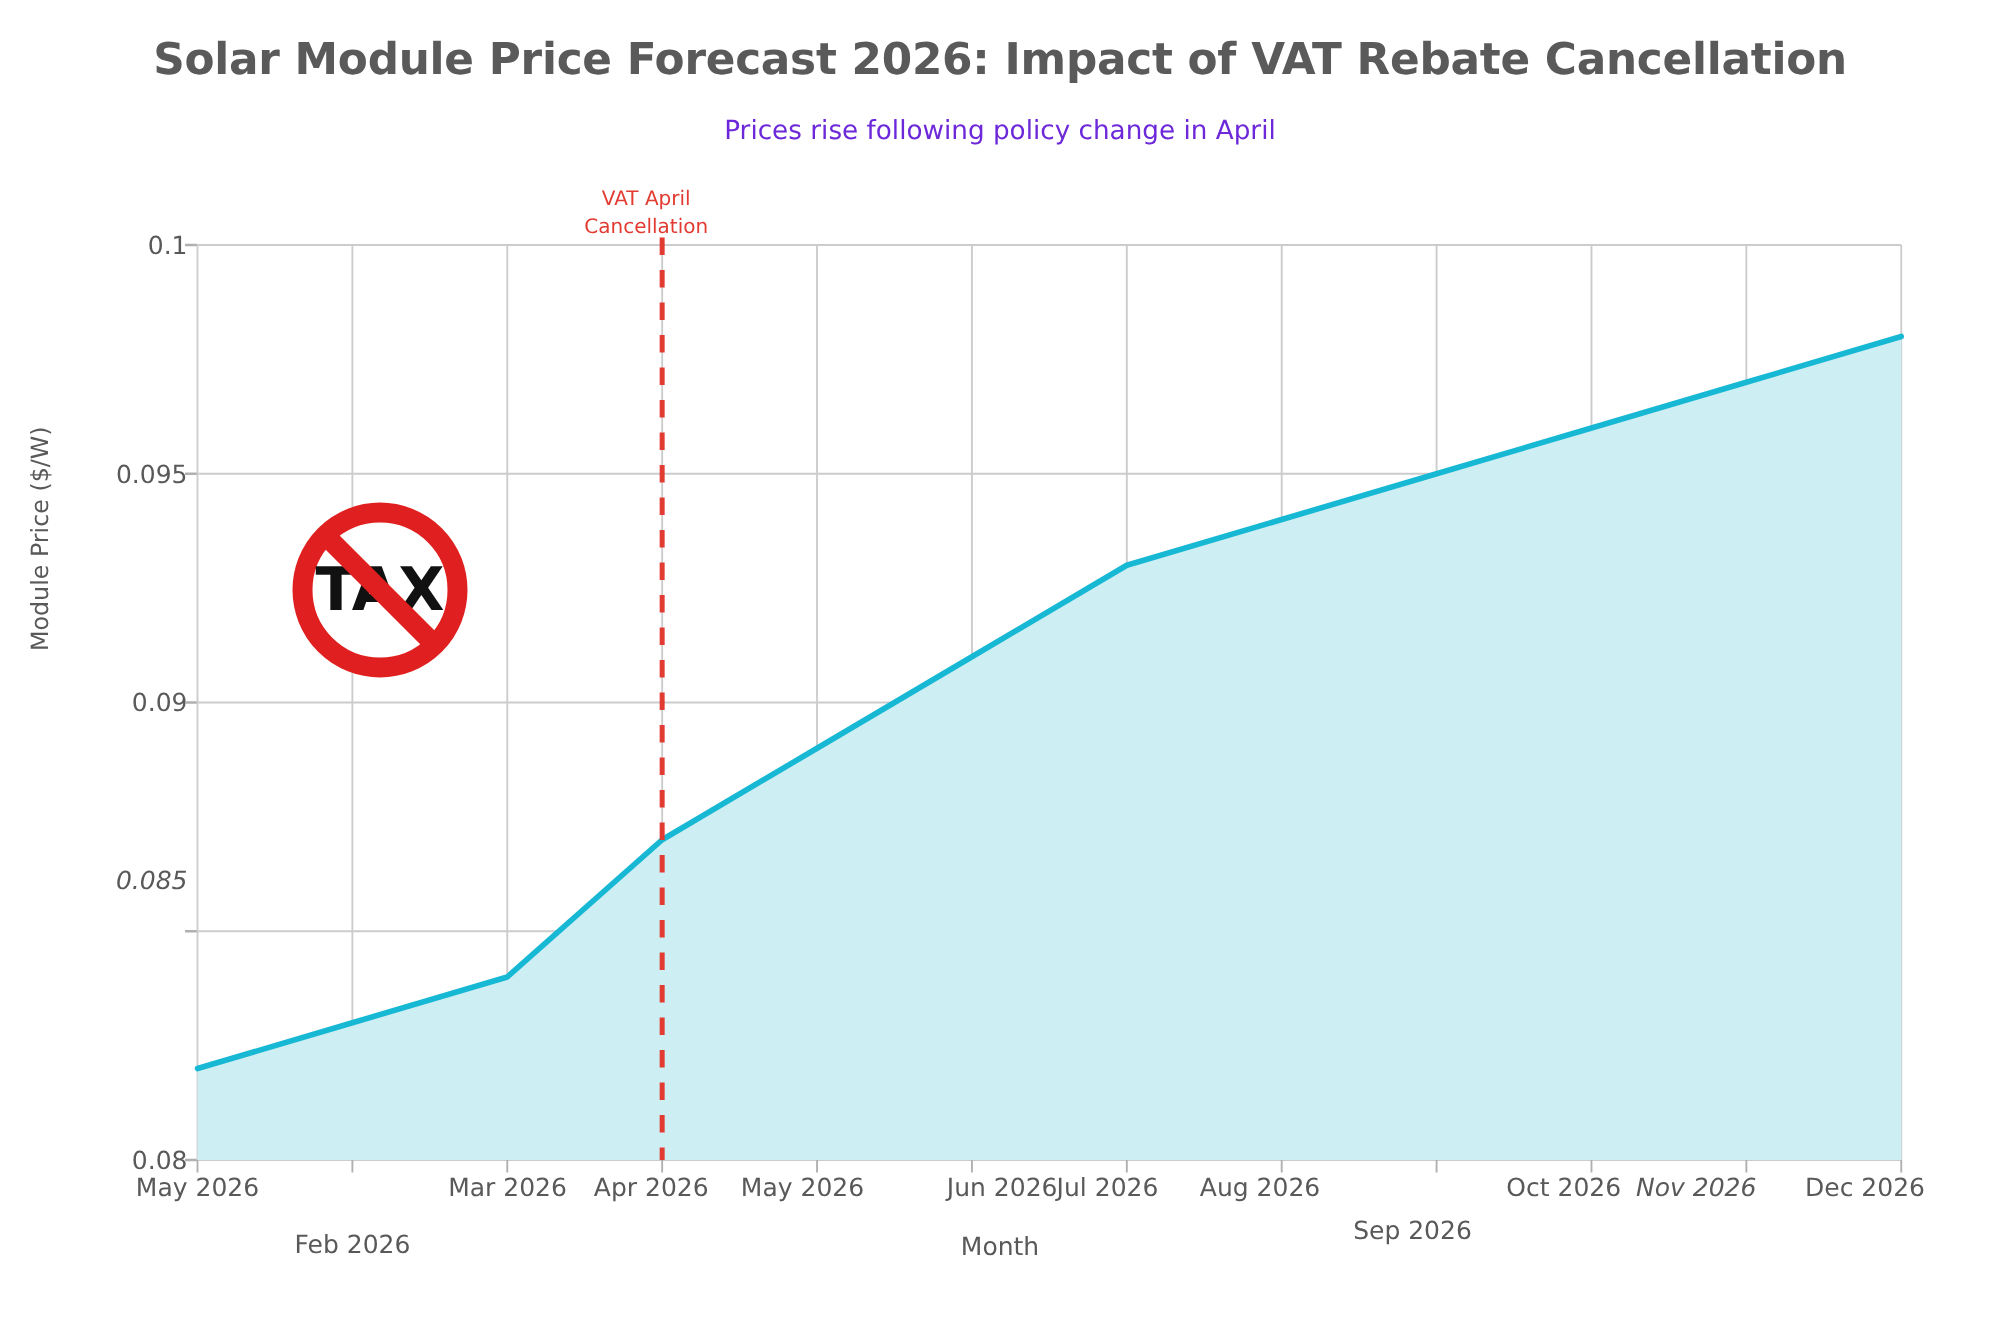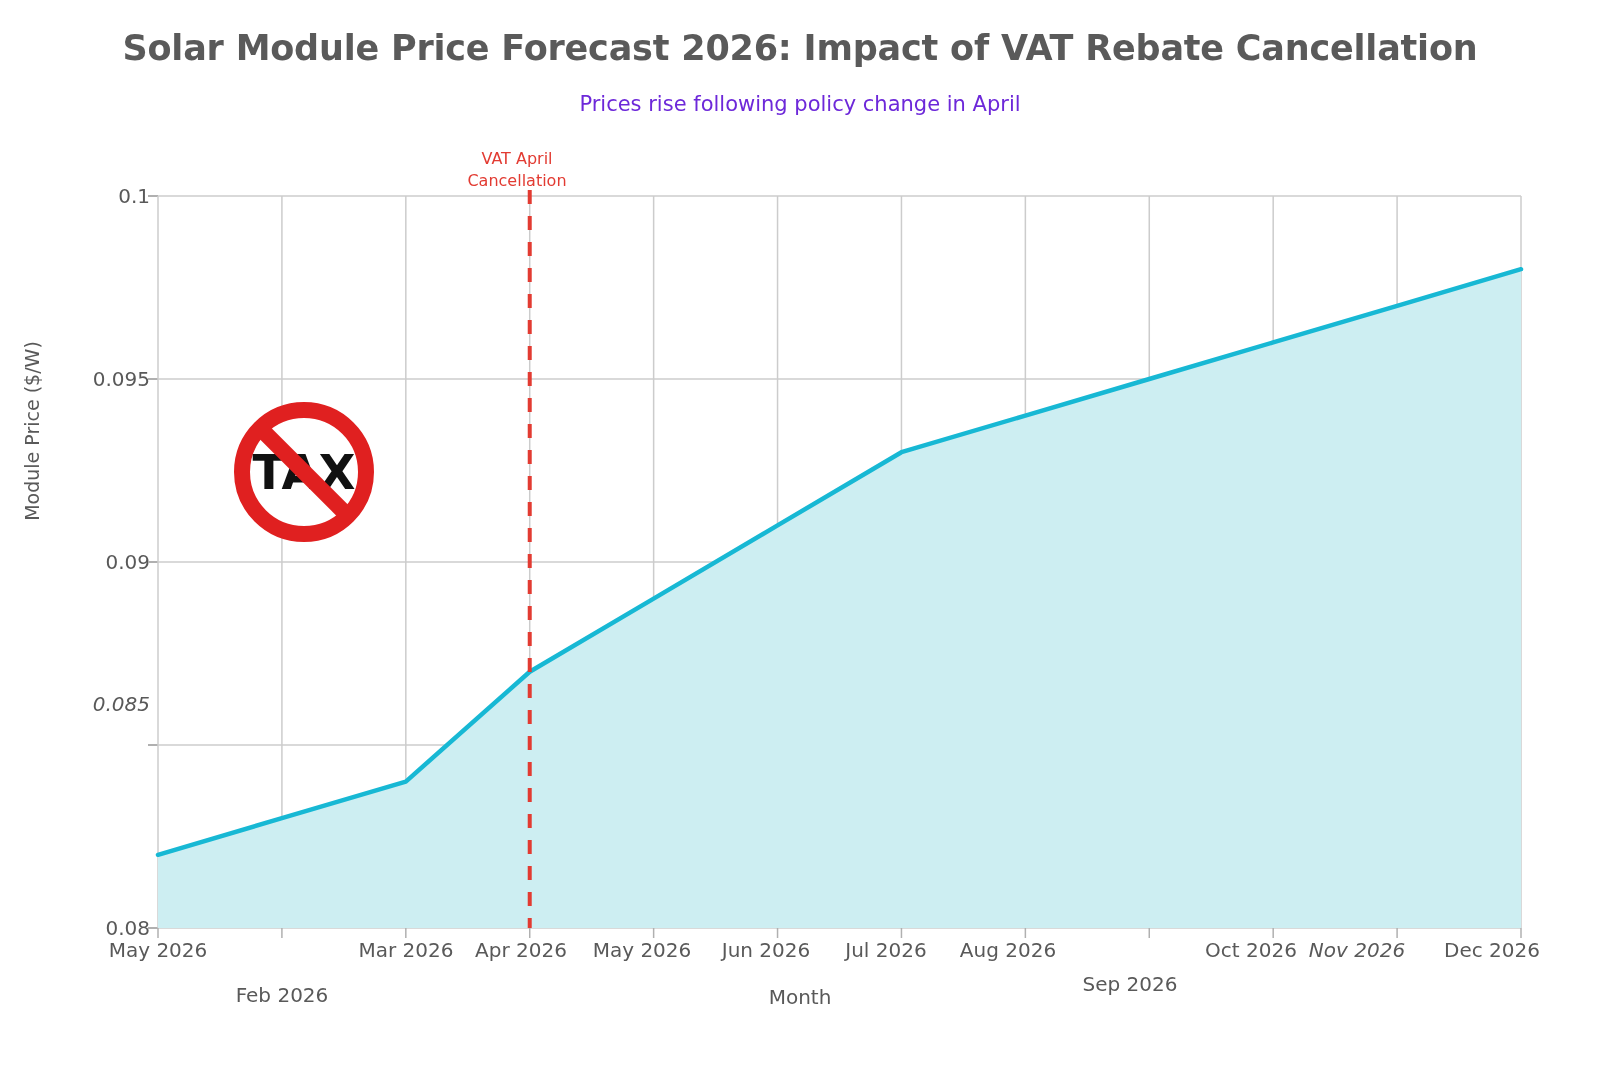--- a/index.html
+++ b/index.html
@@ -118,21 +118,21 @@
   <div class="tick-mark" style="left:148px;top:378px;width:10px;height:2px;"></div>
   <div class="tick-mark" style="left:148px;top:561px;width:10px;height:2px;"></div>
   <div class="tick-mark" style="left:148px;top:744px;width:10px;height:2px;"></div>
   <div class="tick-mark" style="left:148px;top:927px;width:10px;height:2px;"></div>
 
   <div class="xtick" style="left:158px;">May 2026</div>
   <div class="xtick" style="left:282px;margin-top:45px;">Feb 2026</div>
   <div class="xtick" style="left:406px;">Mar 2026</div>
   <div class="xtick" style="left:521px;">Apr 2026</div>
   <div class="xtick" style="left:642px;">May 2026</div>
-  <div class="xtick" style="left:766px;">Jun 2026</div>
+  <div class="xtick" style="left:766px;text-align:right;">Jun 2026</div>
   <div class="xtick" style="left:886px;">Jul 2026</div>
   <div class="xtick" style="left:1008px;">Aug 2026</div>
   <div class="xtick" style="left:1130px;margin-top:34px;">Sep 2026</div>
   <div class="xtick" style="left:1251px;">Oct 2026</div>
   <div class="xtick" style="left:1357px;font-style:italic;">Nov 2026</div>
   <div class="xtick" style="left:1492px;">Dec 2026</div>
 
   <svg id="plot-svg" width="1600" height="1067" style="position:absolute;left:0;top:0;">
     <g id="gridlines">
         <line x1="158" x2="1521" y1="928" y2="928" stroke="#cccccc" stroke-width="1.5"></line>

